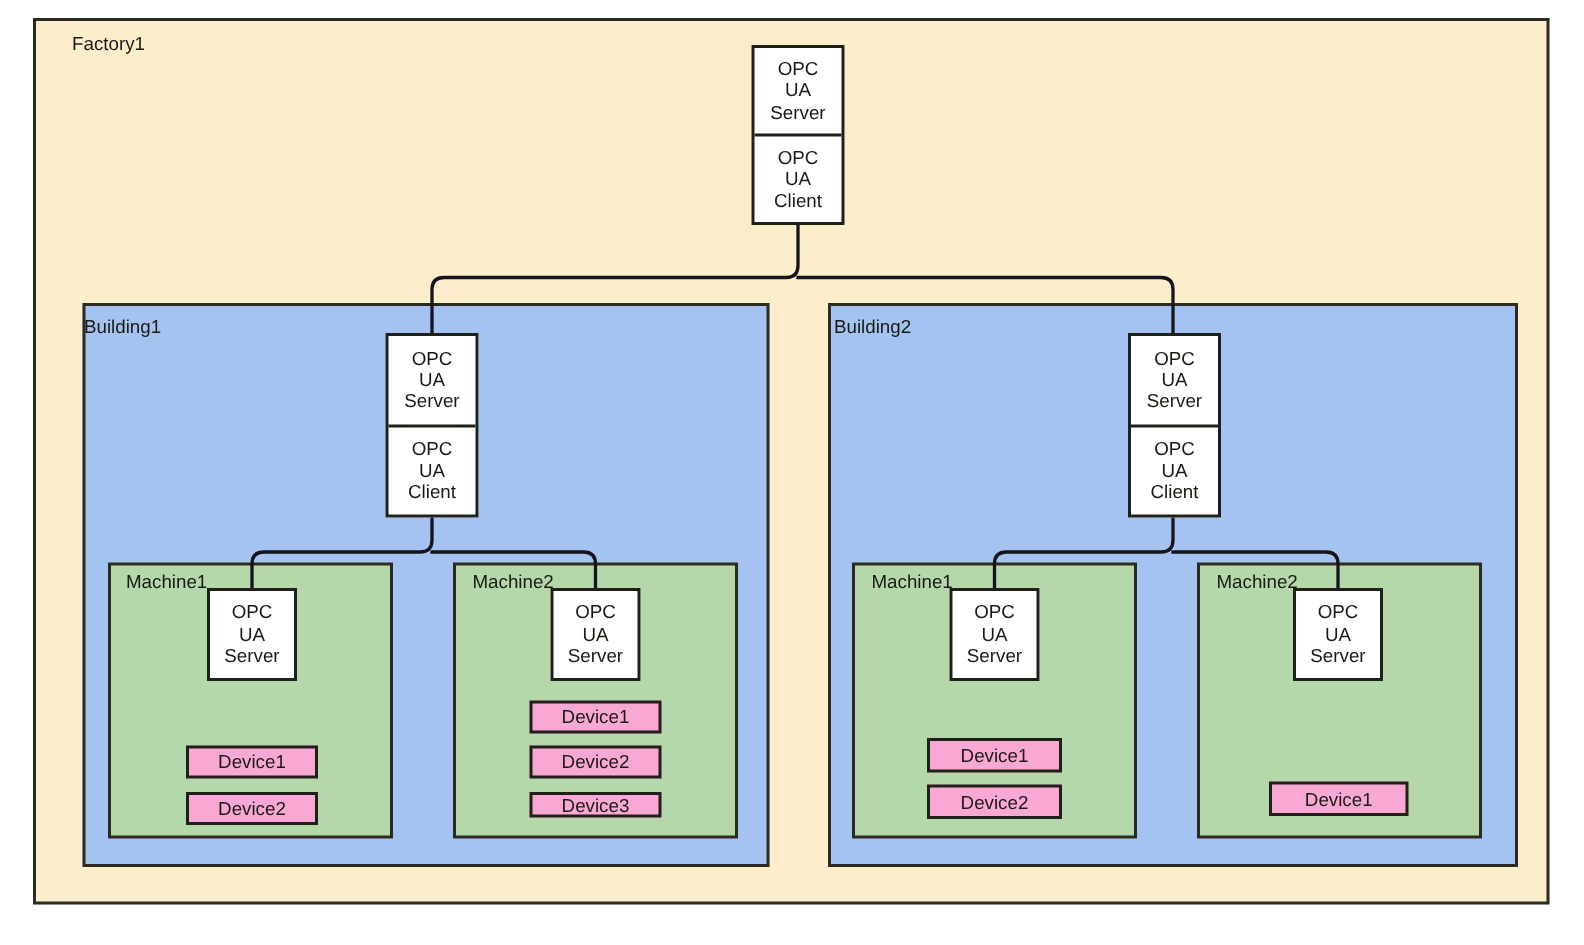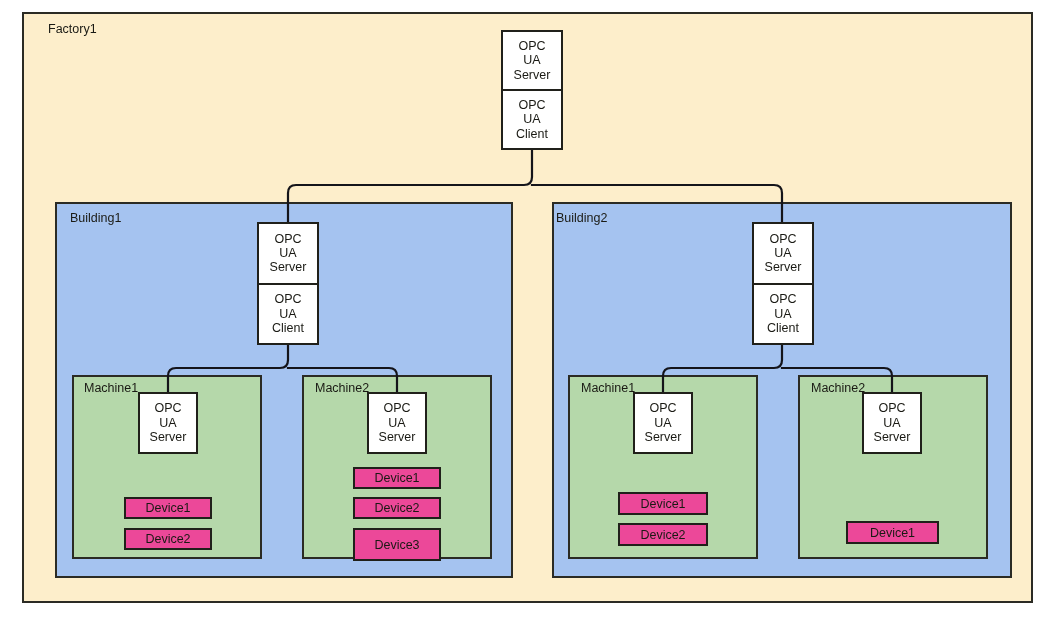--- a/index.html
+++ b/index.html
@@ -88,21 +88,21 @@
     align-items: center;
     justify-content: center;
     font-size: 12.5px;
     color: #1a1a14;
     line-height: 1.15;
     z-index: 5;
   }
   .device {
     position: absolute;
     box-sizing: border-box;
-    background: #ec4899;
+    background: #f9a8d4;
     border: 2px solid #20201a;
     display: flex;
     align-items: center;
     justify-content: center;
     font-size: 12.5px;
     color: #1a1a14;
     z-index: 5;
   }
   .line {
     fill: none;
@@ -114,21 +114,21 @@
 </style>
 </head>
 <body>
 
 <div id="canvas">
 
   <div class="factory" style="left:22px; top:12px; width:1011px; height:591px;"></div>
   <div class="container-label" style="left:48px; top:23px;">Factory1</div>
 
   <div class="building" style="left:55px; top:202px; width:458px; height:376px;"></div>
-  <div class="container-label" style="left:70px; top:212px;">Building1</div>
+  <div class="container-label" style="left:56px; top:212px;">Building1</div>
 
   <div class="building" style="left:552px; top:202px; width:460px; height:376px;"></div>
   <div class="container-label" style="left:556px; top:212px;">Building2</div>
 
   <div class="machine" style="left:72px; top:375px; width:190px; height:184px;"></div>
   <div class="container-label" style="left:84px; top:382px;">Machine1</div>
 
   <div class="machine" style="left:302px; top:375px; width:190px; height:184px;"></div>
   <div class="container-label" style="left:315px; top:382px;">Machine2</div>
 
@@ -220,20 +220,20 @@
     <span>OPC</span>
     <span>UA</span>
     <span>Server</span>
   </div>
 
   <div class="device" style="left:124px; top:497px; width:88px; height:22px;">Device1</div>
   <div class="device" style="left:124px; top:528px; width:88px; height:22px;">Device2</div>
 
   <div class="device" style="left:353px; top:467px; width:88px; height:22px;">Device1</div>
   <div class="device" style="left:353px; top:497px; width:88px; height:22px;">Device2</div>
-  <div class="device" style="left:353px; top:528px; width:88px; height:33px;">Device3</div>
+  <div class="device" style="left:353px; top:528px; width:88px; height:17px;">Device3</div>
 
   <div class="device" style="left:618px; top:492px; width:90px; height:23px;">Device1</div>
   <div class="device" style="left:618px; top:523px; width:90px; height:23px;">Device2</div>
 
   <div class="device" style="left:846px; top:521px; width:93px; height:23px;">Device1</div>
 
 </div>
 
 </body></html>

